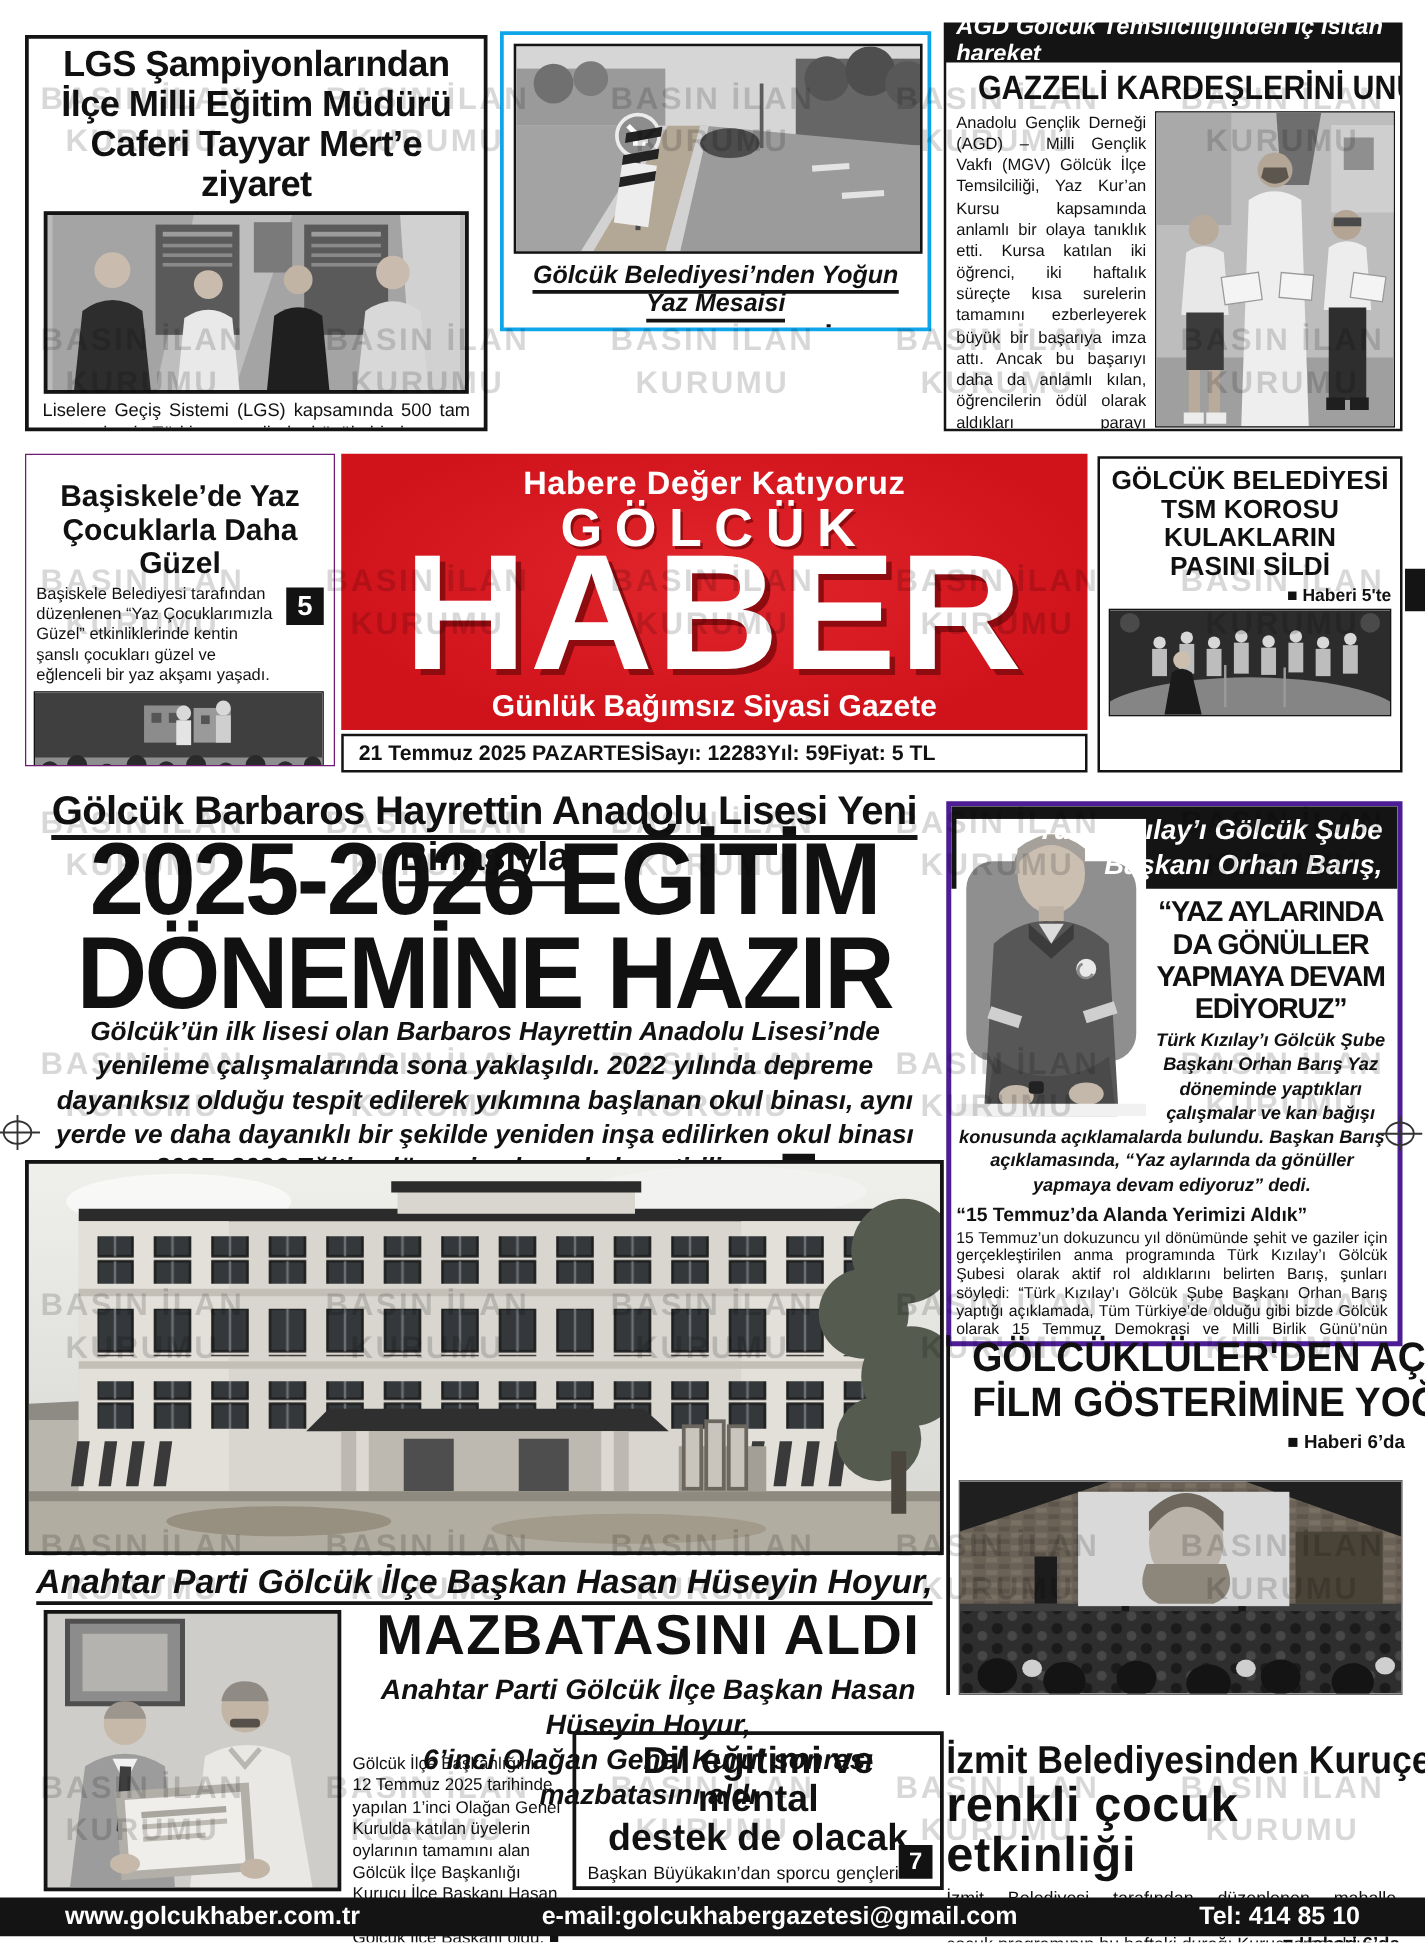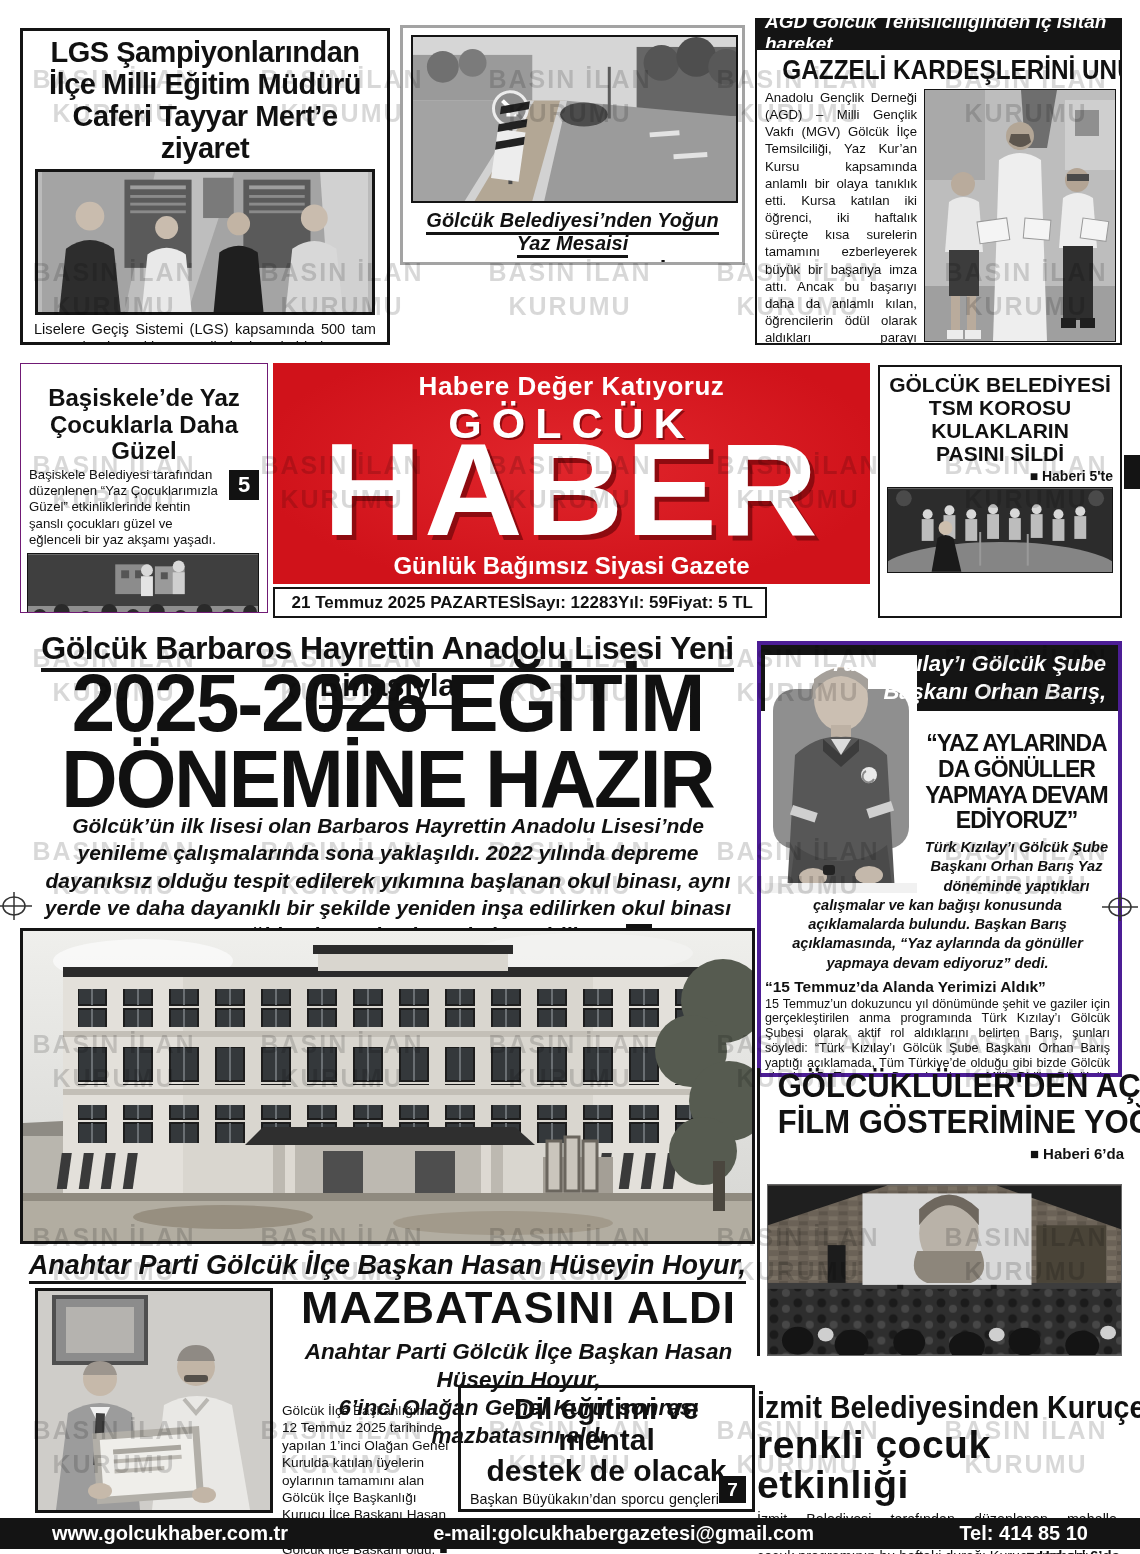--- a/index.html
+++ b/index.html
@@ -9,21 +9,21 @@
   .abs{position:absolute;}
   .photo-frame{border:3px solid #141414;background:#bbb;overflow:hidden;line-height:0;}
   svg{display:block;}
   .ref{font-weight:bold;text-align:right;font-size:15px;}
   .pagebox{display:inline-flex;align-items:center;justify-content:center;
            background:#121212;color:#fff;font-weight:bold;vertical-align:middle;}
   
   #tl-box{left:20px;top:28px;width:370px;height:317px;border:3px solid #141414;padding:4px 9px;overflow:hidden;}
   #tl-box h2{margin:2px 0 4px;font-size:29px;line-height:1.1;text-align:center;letter-spacing:-0.5px;}
   #tl-box p{margin:5px 2px 0;font-size:14.6px;line-height:1.27;text-align:justify;}
-  #tm-box{left:400px;top:25px;width:345px;height:240px;border:3px solid #a3a3a3;padding:7px 8px;overflow:hidden;}
+  #tm-box{left:400px;top:25px;width:345px;height:240px;border:3px solid #0ea5e9;padding:7px 8px;overflow:hidden;}
   #tm-kicker{text-align:center;margin-top:6px;}
   #tm-kicker span{font-size:20px;font-weight:bold;font-style:italic;border-bottom:3px solid #141414;padding-bottom:1px;}
   #tm-box h2{margin:4px 0 2px;font-size:25px;line-height:1.12;text-align:center;transform:scaleX(.95);transform-origin:center;white-space:nowrap;}
   #tm-box h2.l2{font-size:28px;}
   #tm-box p{margin:4px 0 0;font-size:13.8px;line-height:1.25;text-align:justify;}
   #tr-bar{left:755px;top:18px;width:367px;height:30px;background:#141414;color:#fff;
           display:flex;align-items:center;justify-content:center;font-size:19px;font-weight:bold;font-style:italic;padding-left:10px;}
   #tr-box{left:755px;top:48px;width:367px;height:297px;border:2px solid #141414;padding:3px 8px;overflow:hidden;}
   #tr-box h2{margin:2px 0 3px;font-size:27px;text-align:center;transform:scaleX(.9);transform-origin:center;white-space:nowrap;}
   #tr-cols{display:flex;gap:7px;}
@@ -34,22 +34,22 @@
   #bs-box p{margin:2px 34px 4px 2px;font-size:13.2px;line-height:1.24;text-align:left;}
   #bs-page{position:absolute;right:8px;top:106px;width:30px;height:30px;font-size:22px;}
   #masthead{left:273px;top:363px;width:597px;height:221px;text-align:center;color:#fff;
             background:radial-gradient(ellipse at 50% 45%, #e1262c 0%, #d0121a 75%);overflow:hidden;}
   #mh-tag-top{font-size:26px;font-weight:bold;margin-top:8px;letter-spacing:.5px;}
   #mh-l1{font-size:43px;font-weight:bold;letter-spacing:10px;line-height:.9;margin-top:2px;
          text-shadow:2px 2px 0 #8e0b10;}
   #mh-l2{font-size:122px;font-weight:bold;line-height:.78;letter-spacing:2px;
          transform:scaleX(1.12) scaleY(1.08);transform-origin:center;text-shadow:4px 4px 0 #8e0b10;}
   #mh-tag-bot{font-size:24px;font-weight:bold;margin-top:14px;}
-  #datebar{left:273px;top:587px;width:494px;height:31px;border:2px solid #141414;background:#fff;
-           display:flex;align-items:center;justify-content:flex-end;padding:0 12px;font-size:17px;font-weight:bold;}
+  #datebar{left:273px;top:587px;width:597px;height:31px;border:2px solid #141414;background:#fff;
+           display:flex;align-items:center;justify-content:flex-start;padding:0 12px;font-size:17px;font-weight:bold;}
   #tsm-box{left:878px;top:365px;width:244px;height:253px;border:2px solid #141414;padding:4px 7px;overflow:hidden;}
   #tsm-box h2{margin:2px 0 3px;font-size:21px;line-height:1.1;text-align:center;}
   #tsm-box p{margin:0;font-size:12.8px;line-height:1.24;text-align:justify;}
   #tsm-box .ref{margin:1px 0 3px;font-size:14px;}
   #right-strip{left:1124px;top:455px;width:16px;height:34px;background:#141414;}
   
   #main-kicker{left:20px;top:630px;width:735px;text-align:center;font-size:32px;font-weight:bold;letter-spacing:-0.5px;}
   #main-kicker span{border-bottom:4px solid #141414;padding-bottom:2px;}
   #main-headline{left:20px;top:666px;width:735px;text-align:center;font-weight:bold;
                  font-size:78px;line-height:.92;letter-spacing:-2px;transform:scaleY(1.05);transform-origin:top center;}
@@ -68,21 +68,21 @@
   #dil-box{left:458px;top:1385px;width:297px;height:127px;border:3px solid #141414;padding:3px 9px;overflow:hidden;}
   #dil-box h2{margin:2px 0 4px;font-size:30px;line-height:1.04;text-align:center;}
   #dil-box p{margin:2px 24px 0 0;font-size:14.3px;line-height:1.25;text-align:justify;}
   #dil-page{position:absolute;right:6px;bottom:6px;width:27px;height:27px;font-size:19px;}
   
   #kz-box{left:757px;top:641px;width:365px;height:436px;border:4px solid #4c1d95;overflow:hidden;background:#fff;}
   #kz-band{height:66px;background:#141414;color:#fff;text-align:right;padding:5px 12px 0 0;
            font-size:22px;font-weight:bold;font-style:italic;line-height:1.28;}
   #kz-flow{padding:2px 8px 0 4px;}
   #kz-photo{float:left;width:152px;height:238px;margin:-58px 6px 2px 0;}
-  #kz-quote{font-size:23px;font-weight:bold;line-height:1.12;text-align:center;letter-spacing:-1px;margin:18px 0 4px;}
+  #kz-quote{font-size:23px;font-weight:bold;line-height:1.12;text-align:center;letter-spacing:-1px;margin:4px 0 4px;}
   #kz-stand{font-size:14.6px;font-weight:bold;font-style:italic;line-height:1.32;text-align:center;margin:0;}
   #kz-subhead{font-size:15.5px;font-weight:bold;margin:5px 0 1px;clear:none;}
   #kz-body{font-size:12.6px;line-height:1.17;text-align:justify;margin:0;}
   #film-sec{left:757px;top:1068px;width:367px;border-left:3px solid #141414;padding-left:7px;}
   #film-sec h2{margin:0;font-size:33px;line-height:1.1;text-align:center;transform:scaleX(.94);transform-origin:center;white-space:nowrap;}
   #film-sec .ref{margin-top:4px;}
   #film-photo{margin-top:22px;width:355px;height:172px;border:1px solid #666;}
   #izmit{left:757px;top:1392px;width:375px;}
   #izmit .l1{font-size:31px;font-weight:bold;line-height:1.05;transform:scaleX(.92);transform-origin:left;white-space:nowrap;}
   #izmit .l2{font-size:39px;font-weight:bold;line-height:1.05;letter-spacing:.5px;}

